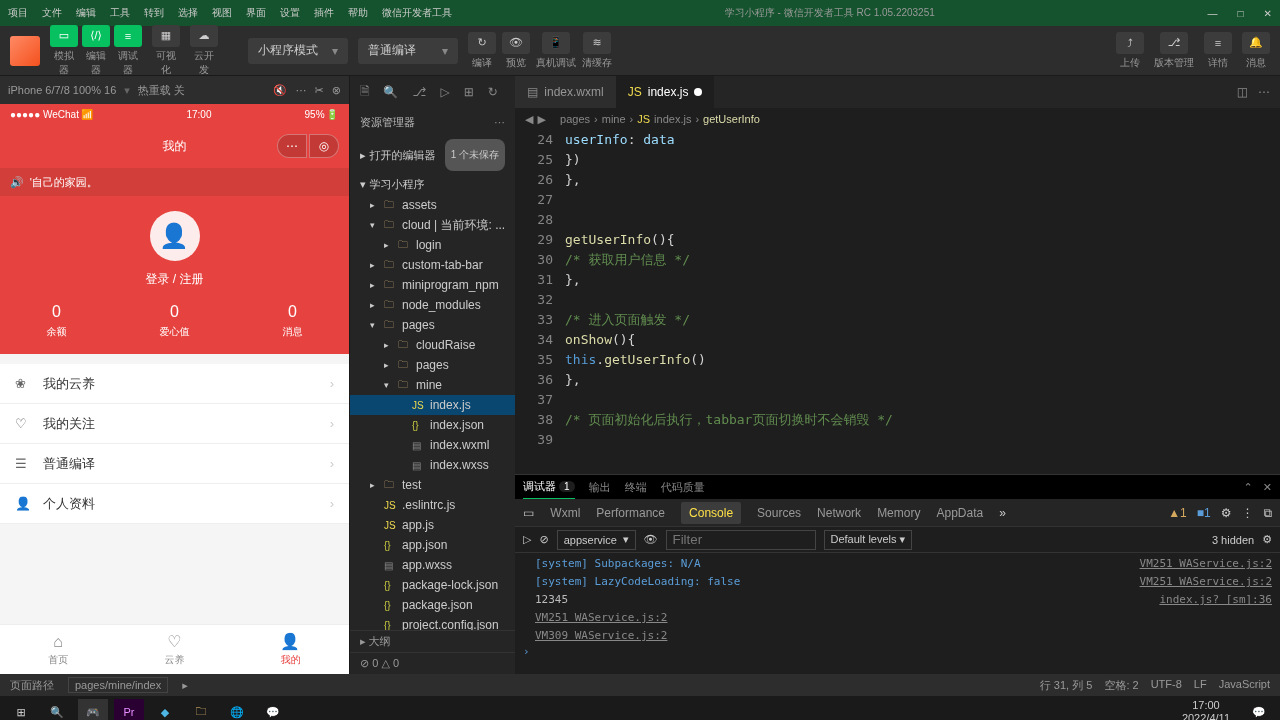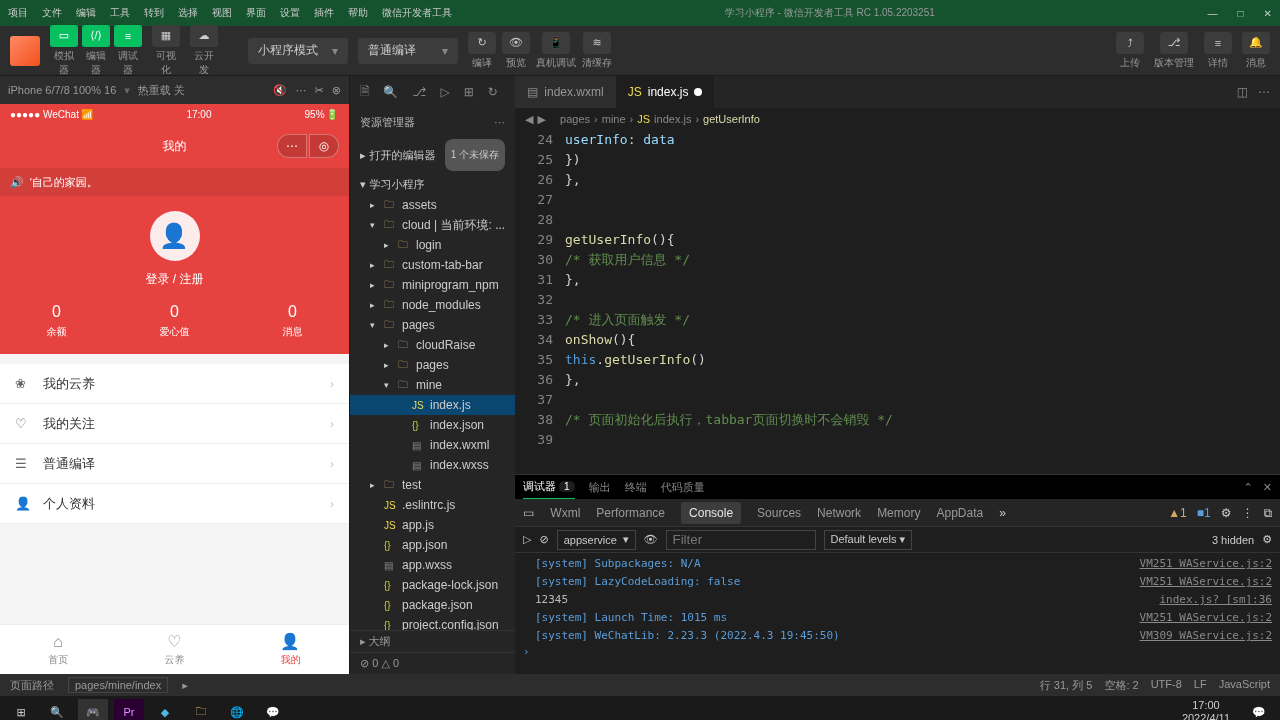--- a/index.html
+++ b/index.html
@@ -76,21 +76,21 @@
 .fn { color: #dcdcaa; }
 .kw { color: #569cd6; }
 .prop { color: #9cdcfe; }
 .devtools { height: 200px; background: #1e1e1e; border-top: 1px solid #333; display: flex; flex-direction: column; }
 .dt-tabs1 { height: 24px; background: #000000; display: flex; align-items: center; padding: 0 8px; gap: 14px; font-size: 11px; }
 .dt-tab1 { color: #888; cursor: pointer; padding: 4px 0; }
 .dt-tab1.active { color: #fff; border-bottom: 1px solid #07c160; }
 .dt-count { background: #1e1e1e; border-radius: 8px; padding: 0 5px; font-size: 10px; }
 .dt-tabs2 { height: 28px; background: #252526; display: flex; align-items: center; padding: 0 8px; gap: 16px; font-size: 12px; border-bottom: 1px solid #333; }
 .dt-tab2 { color: #999; cursor: pointer; }
-.dt-tab2.active { color: #e5e5e5; background: #3c3c3c; padding: 4px 8px; border-radius: 2px; }
+.dt-tab2.active { color: #fde047; background: #3c3c3c; padding: 4px 8px; border-radius: 2px; }
 .dt-right { margin-left: auto; display: flex; gap: 10px; align-items: center; }
 .warn { color: #d4a85f; }
 .info-b { color: #5a9dd8; }
 .dt-filter { height: 26px; display: flex; align-items: center; padding: 0 8px; gap: 8px; border-bottom: 1px solid #333; font-size: 11px; }
 .dt-filter input { background: #1e1e1e; border: 1px solid #444; color: #ccc; padding: 2px 6px; height: 20px; width: 150px; }
 .dt-filter .sel { background: #1e1e1e; border: 1px solid #444; padding: 2px 6px; height: 20px; display: flex; align-items: center; }
 .dt-log { flex: 1; font-family: Consolas, monospace; font-size: 11px; padding: 2px 8px; overflow: auto; }
 .dt-log .row { display: flex; line-height: 18px; margin-left: 12px; }
 .dt-log .row .msg { flex: 1; }
 .dt-log .row .src { color: #888; text-decoration: underline; }
@@ -551,25 +551,23 @@
           </div>
           <div class="row">
             <span class="msg sys">[system] LazyCodeLoading: false</span>
             <span class="src">VM251 WAService.js:2</span>
           </div>
           <div class="row">
             <span class="msg userlog">12345</span>
             <span class="src">index.js? [sm]:36</span>
           </div>
           <div class="row">
-            <span class="msg sys">[system] Launch Time: 1015 ms</span>
             <span class="src">VM251 WAService.js:2</span>
           </div>
           <div class="row">
-            <span class="msg sys">[system] WeChatLib: 2.23.3 (2022.4.3 19:45:50)</span>
             <span class="src">VM309 WAService.js:2</span>
           </div>
           <div><span style="color:#5a9dd8">›</span></div>
         </div>
     </div>
   </div>
 </div>
 
 <div class="statusbar">
   <span>页面路径</span>

